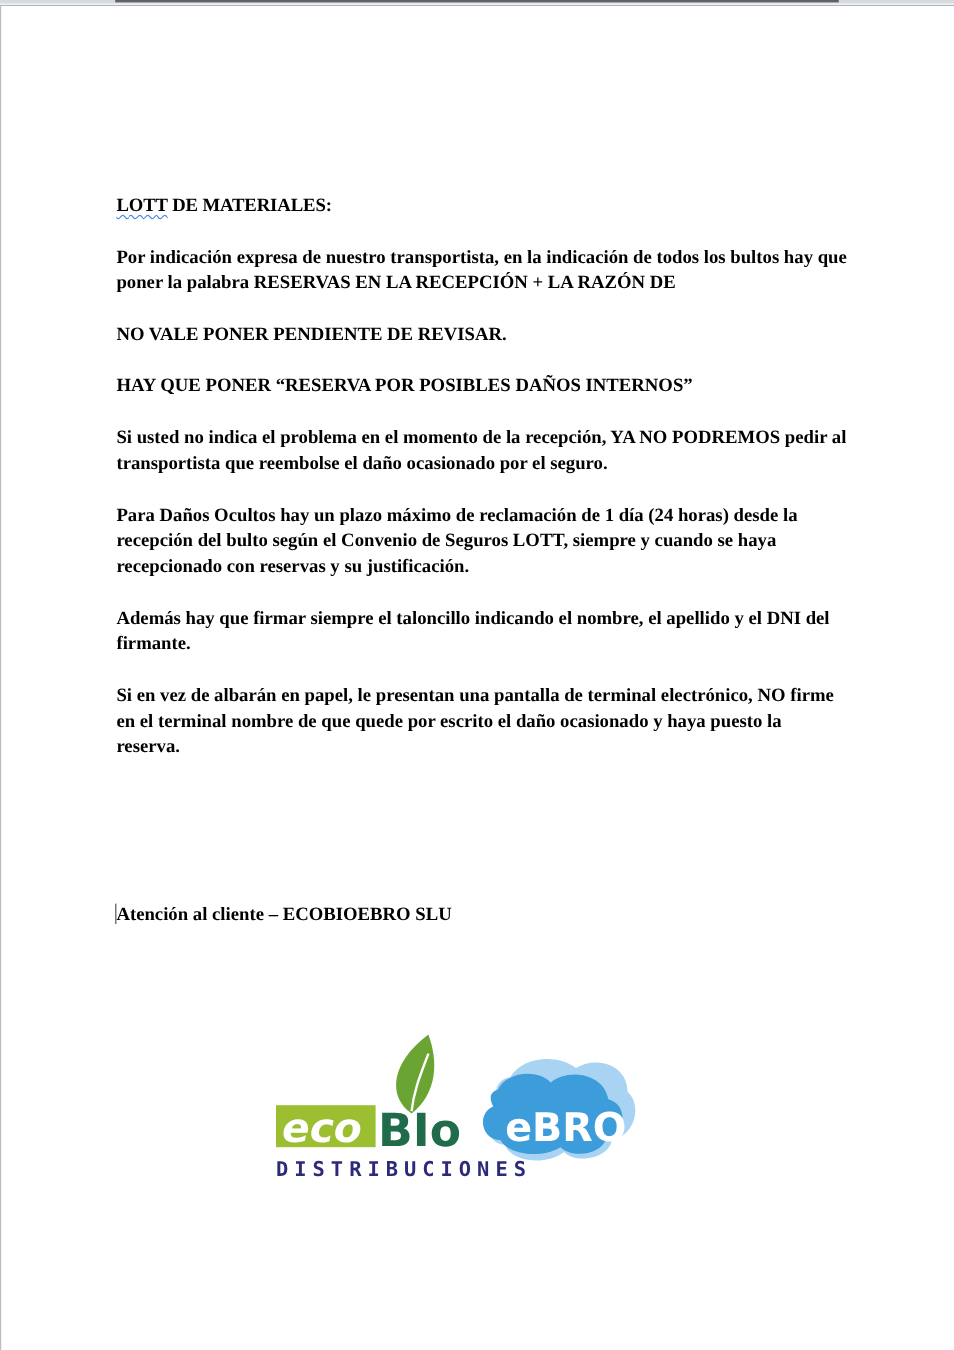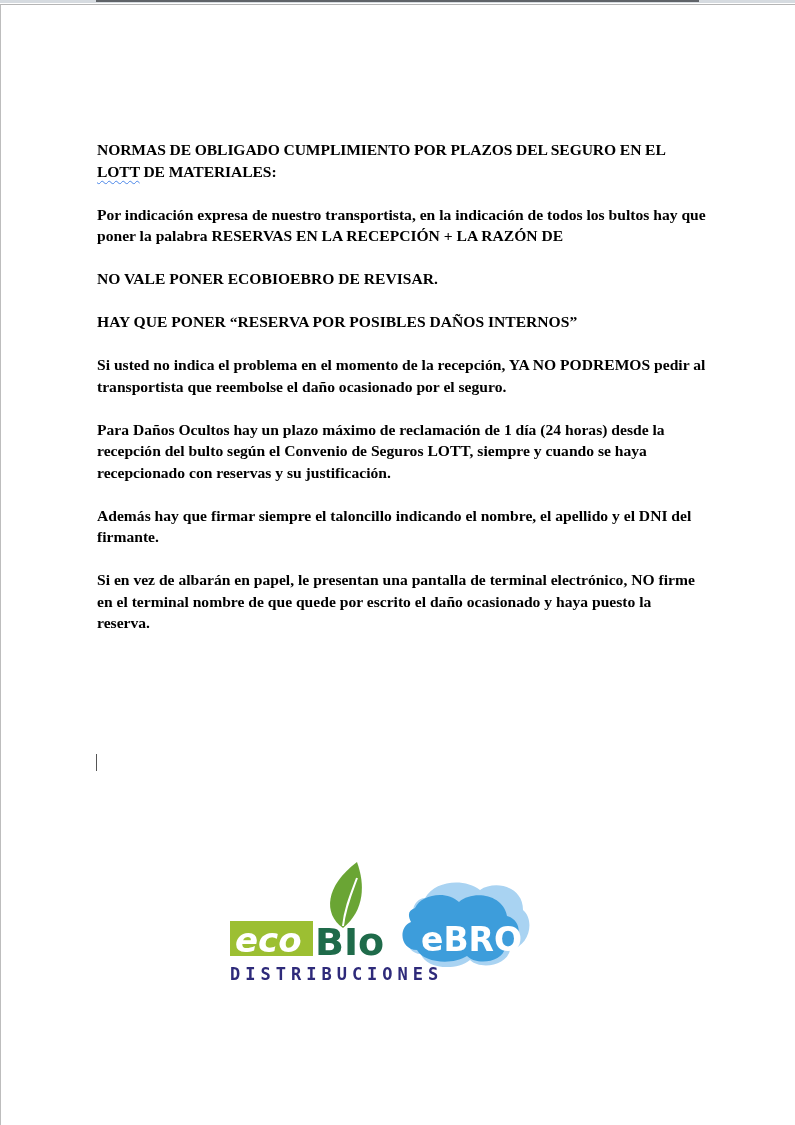--- a/index.html
+++ b/index.html
@@ -44,36 +44,36 @@
 <body>
 
 <div class="top-strip"></div>
 <div class="top-strip-dark"></div>
 
 <div class="page">
 </div>
 
 <div class="content">
   <p class="heading">
-    <span> NORMAS DE OBLIGADO CUMPLIMIENTO POR PLAZOS DEL SEGURO EN EL</span><br>
+    <br>
     <span class="spell">LOTT</span><span> DE MATERIALES:</span>
   </p>
   <p>
     <span>Por indicación expresa de nuestro transportista, en la indicación de todos los bultos hay que poner la palabra RESERVAS EN LA RECEPCIÓN + LA RAZÓN DE</span><br>
   </p>
-  <p>NO VALE PONER ECOBIOEBRO DE REVISAR.</p>
+  <p>NO VALE PONER PENDIENTE DE REVISAR.</p>
   <p>HAY QUE PONER “RESERVA POR POSIBLES DAÑOS INTERNOS”</p>
   <p>Si usted no indica el problema en el momento de la recepción, YA NO PODREMOS pedir al transportista que reembolse el daño ocasionado por el seguro.</p>
   <p>Para Daños Ocultos hay un plazo máximo de reclamación de 1 día (24 horas) desde la recepción del bulto según el Convenio de Seguros LOTT, siempre y cuando se haya recepcionado con reservas y su justificación.</p>
   <p>Además hay que firmar siempre el taloncillo indicando el nombre, el apellido y el DNI del firmante.</p>
   <p>Si en vez de albarán en papel, le presentan una pantalla de terminal electrónico, NO firme en el terminal nombre de que quede por escrito el daño ocasionado y haya puesto la reserva.</p>
 </div>
 
 <div class="signature">
-  <span class="cursor"></span>
+  <span class="cursor"></span><span>Atención al cliente – ECOBIOEBRO SLU</span>
 </div>
 
 <div class="logo">
   <svg width="310" height="130" viewBox="0 0 310 130">
 
     <path d="M200 40 C 210 22, 240 20, 255 32 C 270 22, 298 28, 298 52 C 310 62, 305 88, 285 92 C 282 108, 255 112, 245 102 C 230 114, 200 110, 196 96 C 180 96, 176 72, 190 64 C 184 50, 192 40, 200 40 Z" fill="#a9d3f2"></path>
 
     <path d="M190 50 C 196 36, 222 32, 234 44 C 248 32, 278 36, 282 58 C 298 62, 298 86, 280 90 C 278 104, 252 108, 242 98 C 226 108, 198 104, 192 92 C 176 92, 172 70, 186 64 C 182 56, 184 52, 190 50 Z" fill="#3d9ddb"></path>
 
     <rect x="5" y="63" width="83" height="35" fill="#9cbf32"></rect>

